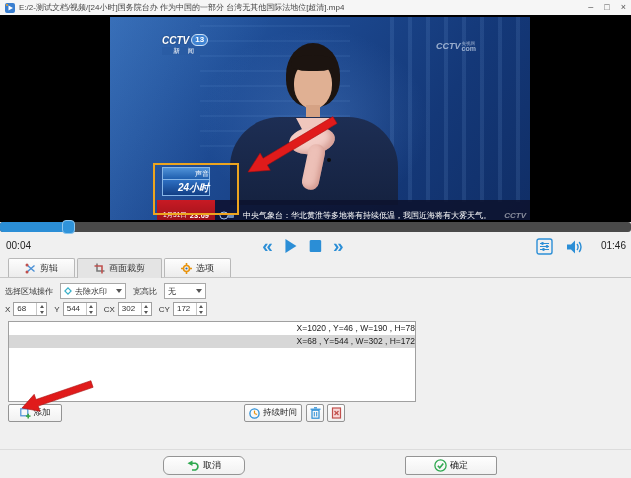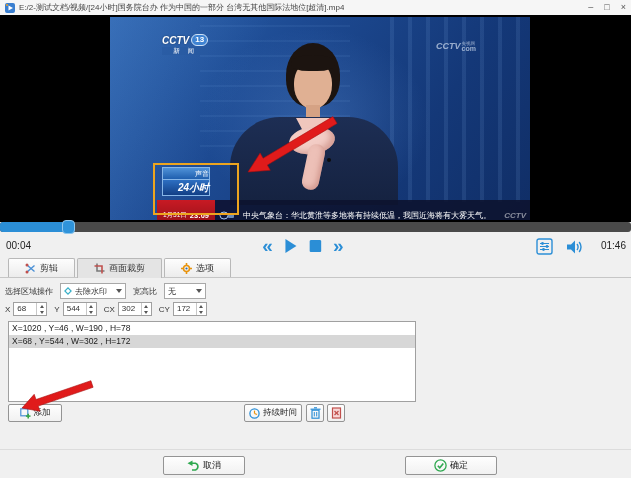--- a/index.html
+++ b/index.html
@@ -109,33 +109,33 @@
            box-sizing:border-box;}
   .spin-val{flex:1;font-size:8px;padding:1px 0 0 3px;}
   .spin-btns{width:9px;border-left:1px solid #c8c8c8;display:flex;flex-direction:column;}
   .spin-btns span{flex:1;display:flex;align-items:center;justify-content:center;}
   .arr-up{width:0;height:0;border-left:2.5px solid transparent;border-right:2.5px solid transparent;
           border-bottom:3px solid #555;}
   .arr-dn{width:0;height:0;border-left:2.5px solid transparent;border-right:2.5px solid transparent;
           border-top:3px solid #555;}
   .listbox{position:absolute;top:321px;left:8px;width:408px;height:81px;background:#fff;
            border:1px solid #a0a0a0;box-sizing:border-box;overflow:hidden;}
-  .list-row{height:13px;line-height:13px;font-size:8.5px;padding-left:3px;color:#222;white-space:nowrap;}
+  .list-row{height:13px;line-height:13px;font-size:8.5px;padding-left:3px;color:#222;white-space:nowrap;text-align:right;}
   .list-row.selected{background:#d7d7d7;}
   .btn{background:linear-gradient(#fefefe,#f1f1f1);border:1px solid #949494;border-radius:2px;
        display:flex;align-items:center;justify-content:center;gap:3px;font-size:8.5px;color:#222;
        box-sizing:border-box;}
   .add-btn{position:absolute;top:404px;left:8px;width:54px;height:18px;}
   .dur-btn{position:absolute;top:404px;left:244px;width:58px;height:18px;}
   .trash-btn{position:absolute;top:404px;left:306px;width:18px;height:18px;}
   .clear-btn{position:absolute;top:404px;left:327px;width:18px;height:18px;}
   .ui-arrow{position:absolute;left:0;top:370px;z-index:7;}
   
   .footer-line{position:absolute;top:449px;left:0;right:0;border-top:1px solid #dcdcdc;}
-  .cancel-btn{position:absolute;top:456px;left:163px;width:82px;height:19px;font-size:9px;}
+  .cancel-btn{position:absolute;top:456px;left:163px;width:82px;height:19px;font-size:9px;border-radius:6px;}
   .ok-btn{position:absolute;top:456px;left:405px;width:92px;height:19px;font-size:9px;}
 </style>
 </head>
 <body>
 
 <div id="app">
 
   <div class="titlebar">
     <svg width="10" height="10" viewBox="0 0 10 10">
       <rect x="0" y="0" width="10" height="10" rx="2" fill="#3a7fd0"></rect>

